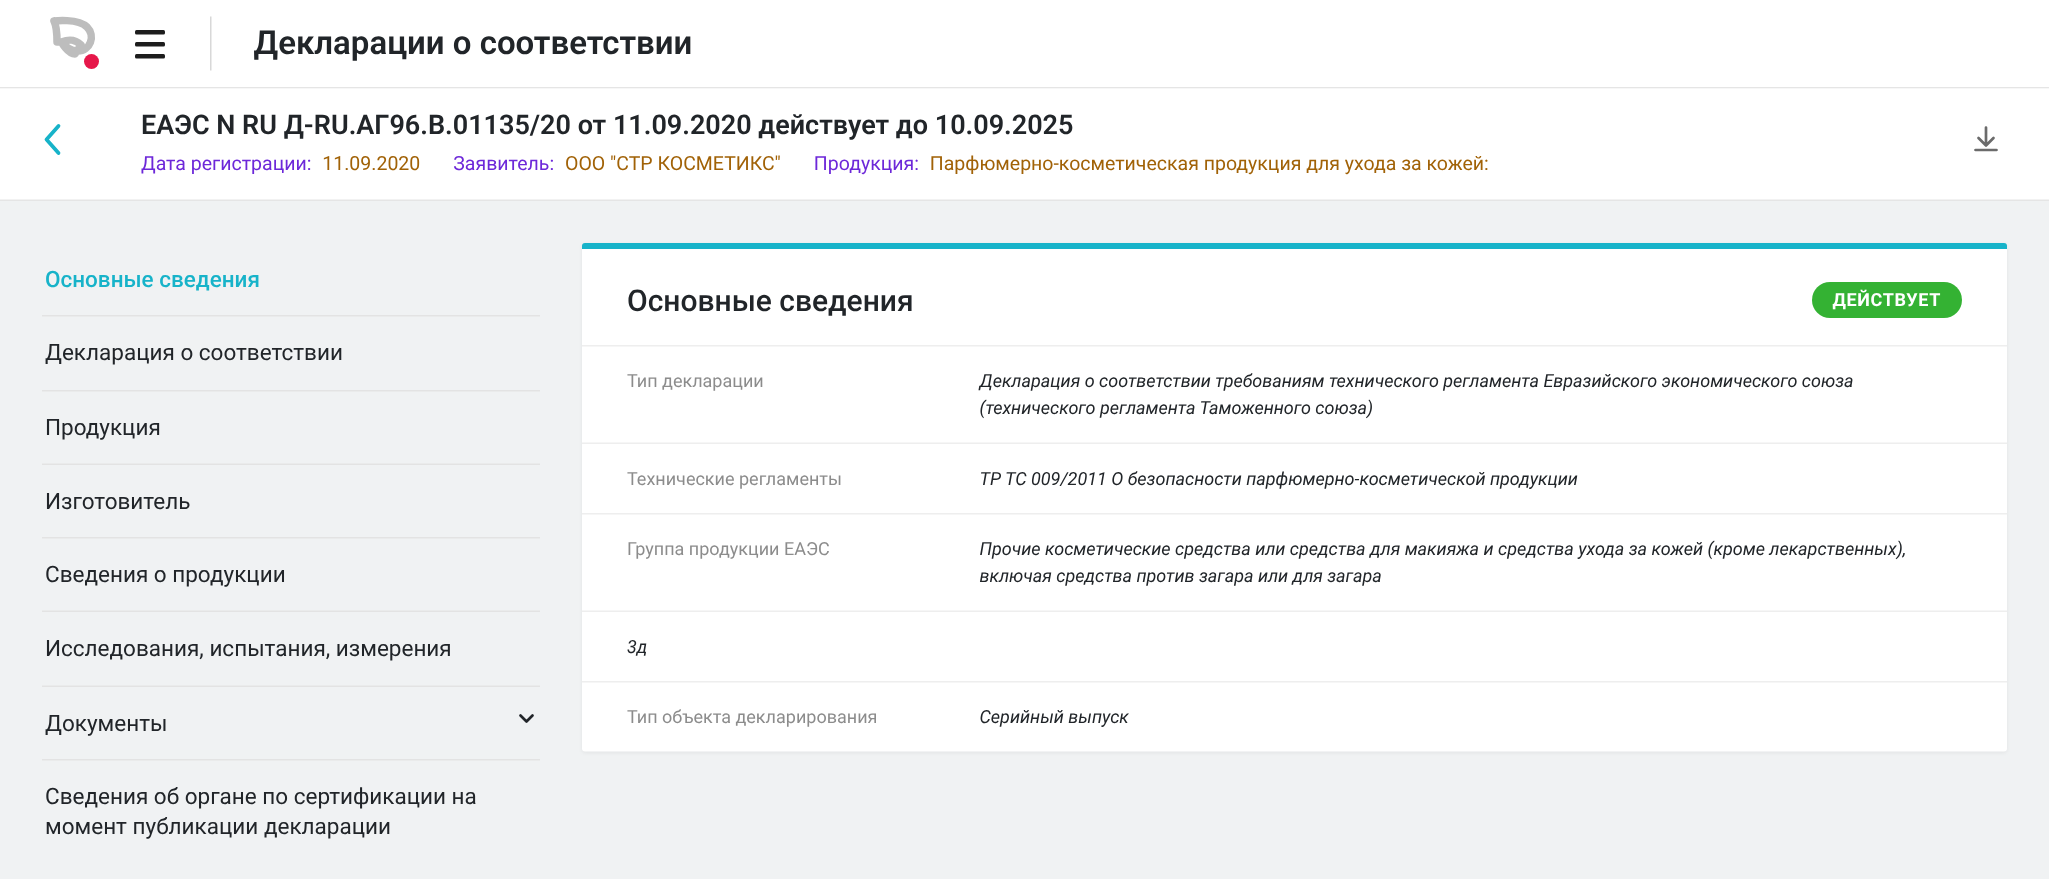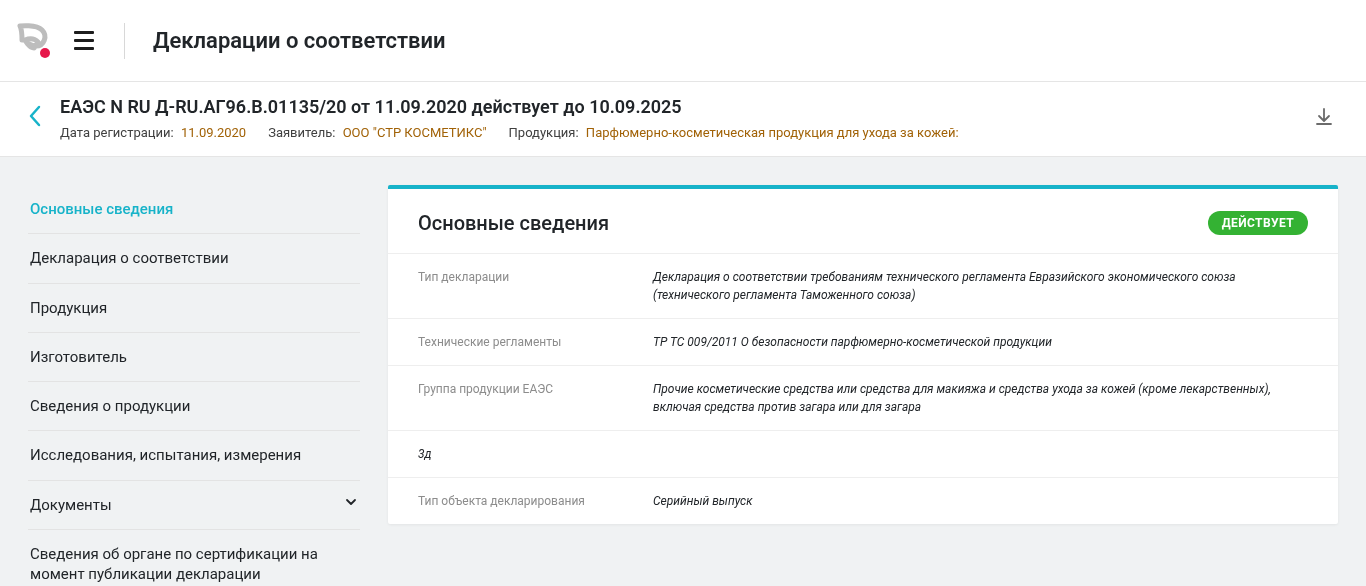--- a/index.html
+++ b/index.html
@@ -4,24 +4,24 @@
   <style>
     * { box-sizing: border-box; margin: 0; padding: 0; }
     body {
       font-family: -apple-system, BlinkMacSystemFont, "Segoe UI", Roboto, Arial, sans-serif;
       background: #f0f2f3;
       color: #212529;
       font-size: 14px;
     }
     .header {
       background: #fff;
-      height: 82px;
-      display: flex;
-      align-items: center;
-      padding: 0 12px;
+      height: 59px;
+      display: flex;
+      align-items: center;
+      padding: 0 28px;
       border-bottom: 1px solid #e5e5e5;
     }
     .logo {
       display: flex;
       align-items: center;
       margin-right: 18px;
     }
     .logo svg { width: 42px; height: 42px; }
     .hamburger {
       display: flex;
@@ -48,20 +48,21 @@
       font-size: 22px;
       font-weight: 600;
       color: #212529;
     }
     .subheader {
       background: #fff;
       padding: 14px 28px 16px 28px;
       border-bottom: 1px solid #e5e5e5;
       display: flex;
       align-items: center;
+      gap: 34px;
     }
     .back-btn {
       color: #17b3c9;
       font-size: 28px;
       line-height: 1;
       cursor: pointer;
       margin-right: 18px;
       user-select: none;
       font-weight: 300;
     }
@@ -71,21 +72,21 @@
       font-weight: 600;
       color: #212529;
       margin-bottom: 8px;
     }
     .meta-row {
       display: flex;
       flex-wrap: wrap;
       gap: 22px;
       font-size: 13px;
     }
-    .meta-label { color: #404040; }
+    .meta-label { color: #6d28d9; }
     .meta-value { color: #a16207; margin-left: 4px; }
     .download-btn {
       cursor: pointer;
       color: #6b6b6b;
       padding: 4px;
       margin-left: 12px;
     }
     .body-wrap {
       display: flex;
       padding: 28px;

